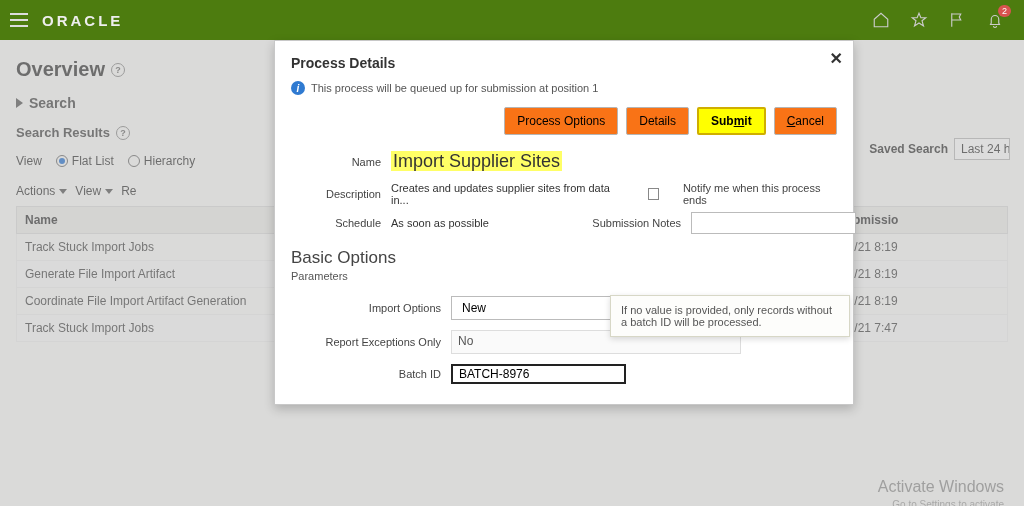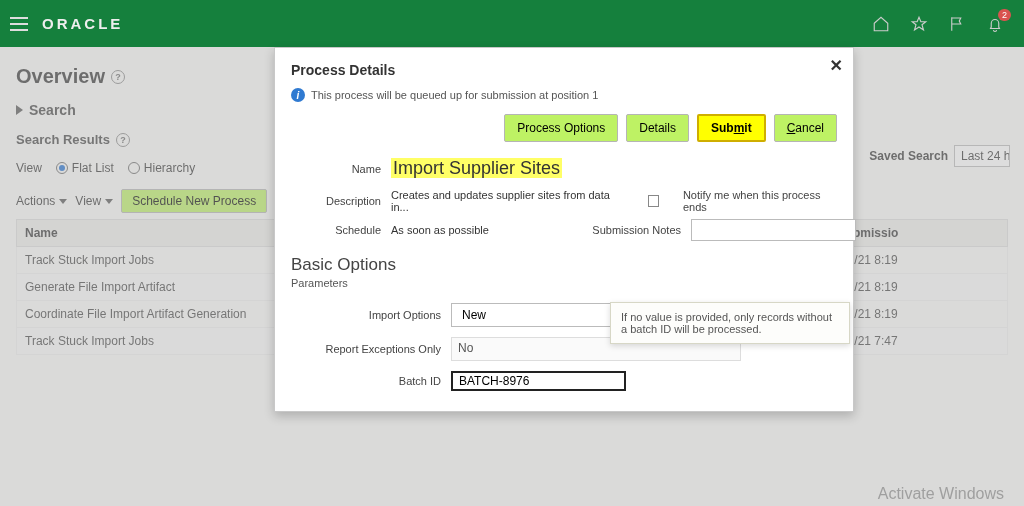--- a/index.html
+++ b/index.html
@@ -1,18 +1,18 @@
 <!DOCTYPE html>
 <html><head>
 <meta charset="utf-8">
 <style>
   * { box-sizing: border-box; margin: 0; padding: 0; }
   html, body { width: 1024px; height: 506px; overflow: hidden; font-family: Arial, Helvetica, sans-serif; font-size: 12px; color: #333; }
   
-  .topbar { height: 47px; background: #15803d; display: flex; align-items: center; padding: 0 10px; color: #fff; text-align: center; }
+  .topbar { height: 40px; background: #4d7c0f; display: flex; align-items: center; padding: 0 10px; color: #fff; text-align: center; }
   .hamburger { width: 18px; height: 14px; display: flex; flex-direction: column; justify-content: space-between; cursor: pointer; }
   .hamburger span { display: block; height: 2px; background: #ddd; }
   .brand { font-size: 15px; letter-spacing: 3px; margin-left: 14px; color: #eee; font-weight: bold;}
   .top-spacer { flex: 1; }
   .top-icon { width: 26px; height: 26px; display: flex; align-items: center; justify-content: center; margin: 0 6px; color: #ccc; position: relative; }
   .top-icon svg { width: 18px; height: 18px; fill: none; stroke: #ccc; stroke-width: 1.5; }
   .badge { position: absolute; top: -2px; right: -3px; background: #d9534f; color: #fff; border-radius: 8px; font-size: 9px; padding: 0 4px; line-height: 12px; }
 
   
   .page { position: relative; height: 466px; background: #fafaf8; }
@@ -22,21 +22,21 @@
   .section-toggle { display:flex;align-items:center;gap:6px;font-size:14px;font-weight:bold;color:#444;margin-bottom:14px;}
   .tri-right { width:0;height:0;border-top:5px solid transparent;border-bottom:5px solid transparent;border-left:7px solid #555;}
   .subhead { font-size: 13px; font-weight: bold; color: #444; display:flex;align-items:center;gap:6px;margin-bottom:10px;}
   .view-row { display:flex;align-items:center;gap:14px;font-size:12px;color:#333;margin:14px 0;}
   .radio { display:flex;align-items:center;gap:4px;}
   .radio-dot{ width:12px;height:12px;border:1px solid #666;border-radius:50%;display:inline-flex;align-items:center;justify-content:center;}
   .radio-dot.on::after{content:"";width:6px;height:6px;background:#1f6fd1;border-radius:50%;}
   .toolbar{display:flex;align-items:center;gap:8px;margin:6px 0;}
   .toolbar .menu-btn{display:flex;align-items:center;gap:4px;font-size:12px;color:#333;padding:2px 0;}
   .menu-btn .caret{width:0;height:0;border-left:4px solid transparent;border-right:4px solid transparent;border-top:5px solid #555;}
-  .btn{border:1px solid #b5b5b5;background:#bef264;border-radius:2px;padding:4px 10px;font-size:12px;cursor:pointer;}
+  .btn{border:1px solid #b5b5b5;background:#f97316;border-radius:2px;padding:4px 10px;font-size:12px;cursor:pointer;}
   .saved-search{position:absolute;right:14px;top:98px;display:flex;align-items:center;gap:6px;font-size:12px;}
   .saved-search .fieldish{border:1px solid #bbb;background:#fff;padding:3px 6px;width:56px;overflow:hidden;white-space:nowrap;}
 
   
   table.results{width:100%;border-collapse:collapse;margin-top:4px;}
   table.results th{background:#eeeeec;border:1px solid #ddd;padding:6px 8px;text-align:left;font-size:12px;font-weight:bold;}
   table.results td{border:1px solid #eee;padding:6px 8px;font-size:12px;color:#444;}
   table.results tbody tr:nth-child(even){background:#fafafa;}
 
   
@@ -144,21 +144,20 @@
 
     <div class="toolbar">
       <span class="menu-btn">
           <span>Actions</span>
           <span class="caret"></span>
         </span>
       <span class="menu-btn">
           <span>View</span>
           <span class="caret"></span>
         </span>
-      <button class="btn">Schedule New Process</button>
       <span>Re</span>
     </div>
 
     <table class="results">
       <thead>
         <tr>
           <th style="width:60%">Name</th>
           <th style="width:22%">Scheduled Time</th>
           <th style="width:18%">Submissio</th>
         </tr>

